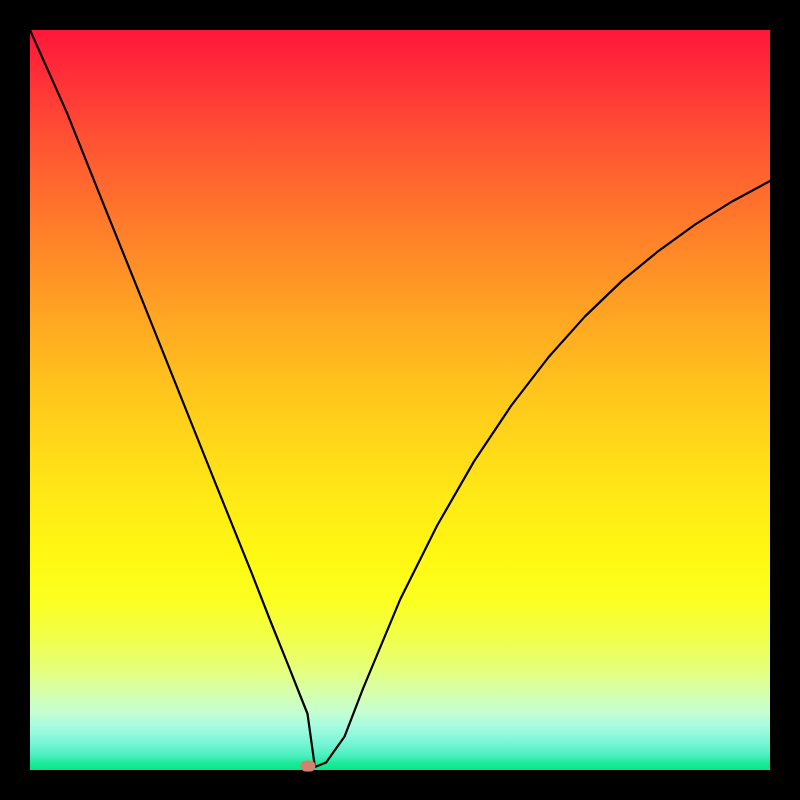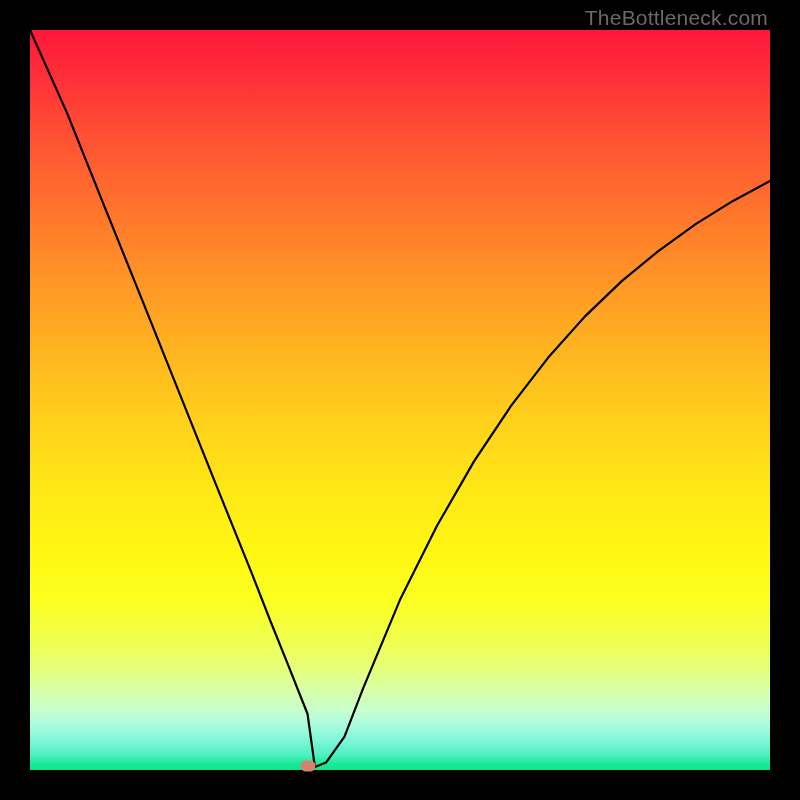--- a/index.html
+++ b/index.html
@@ -70,20 +70,19 @@
     height: 11px;
     background: #d6806e;
     border-radius: 6px;
     transform: translate(-50%, -50%);
   }
 </style>
 </head>
 <body>
 
 <div class="chart-frame">
-  <div class="watermark">TheBottleneck.com</div>
   <div class="plot-area">
     <svg class="curve-svg" viewBox="0 0 740 740" preserveAspectRatio="none">
       <path id="curve-path" fill="none" stroke="#000" stroke-width="2.2" stroke-linejoin="round" stroke-linecap="round" d="M0.00 0.00 L37.00 82.88 L74.00 175.38 L111.00 267.14 L148.00 359.64 L185.00 452.14 L222.00 543.90 L240.50 591.26 L259.00 637.14 L270.10 665.26 L277.50 683.76 L284.90 737.04 L296.00 732.60 L314.50 706.70 L333.00 658.60 L370.00 569.80 L407.00 495.80 L444.00 431.42 L481.00 375.92 L518.00 327.82 L555.00 286.38 L592.00 250.86 L629.00 220.52 L666.00 193.88 L703.00 170.94 L740.00 150.96"></path>
     </svg>
     <div class="marker" id="marker" style="left: 278.24px; top: 735.56px; background: rgb(214, 128, 110);"></div>
   </div>
 </div>
 
 </body></html>

